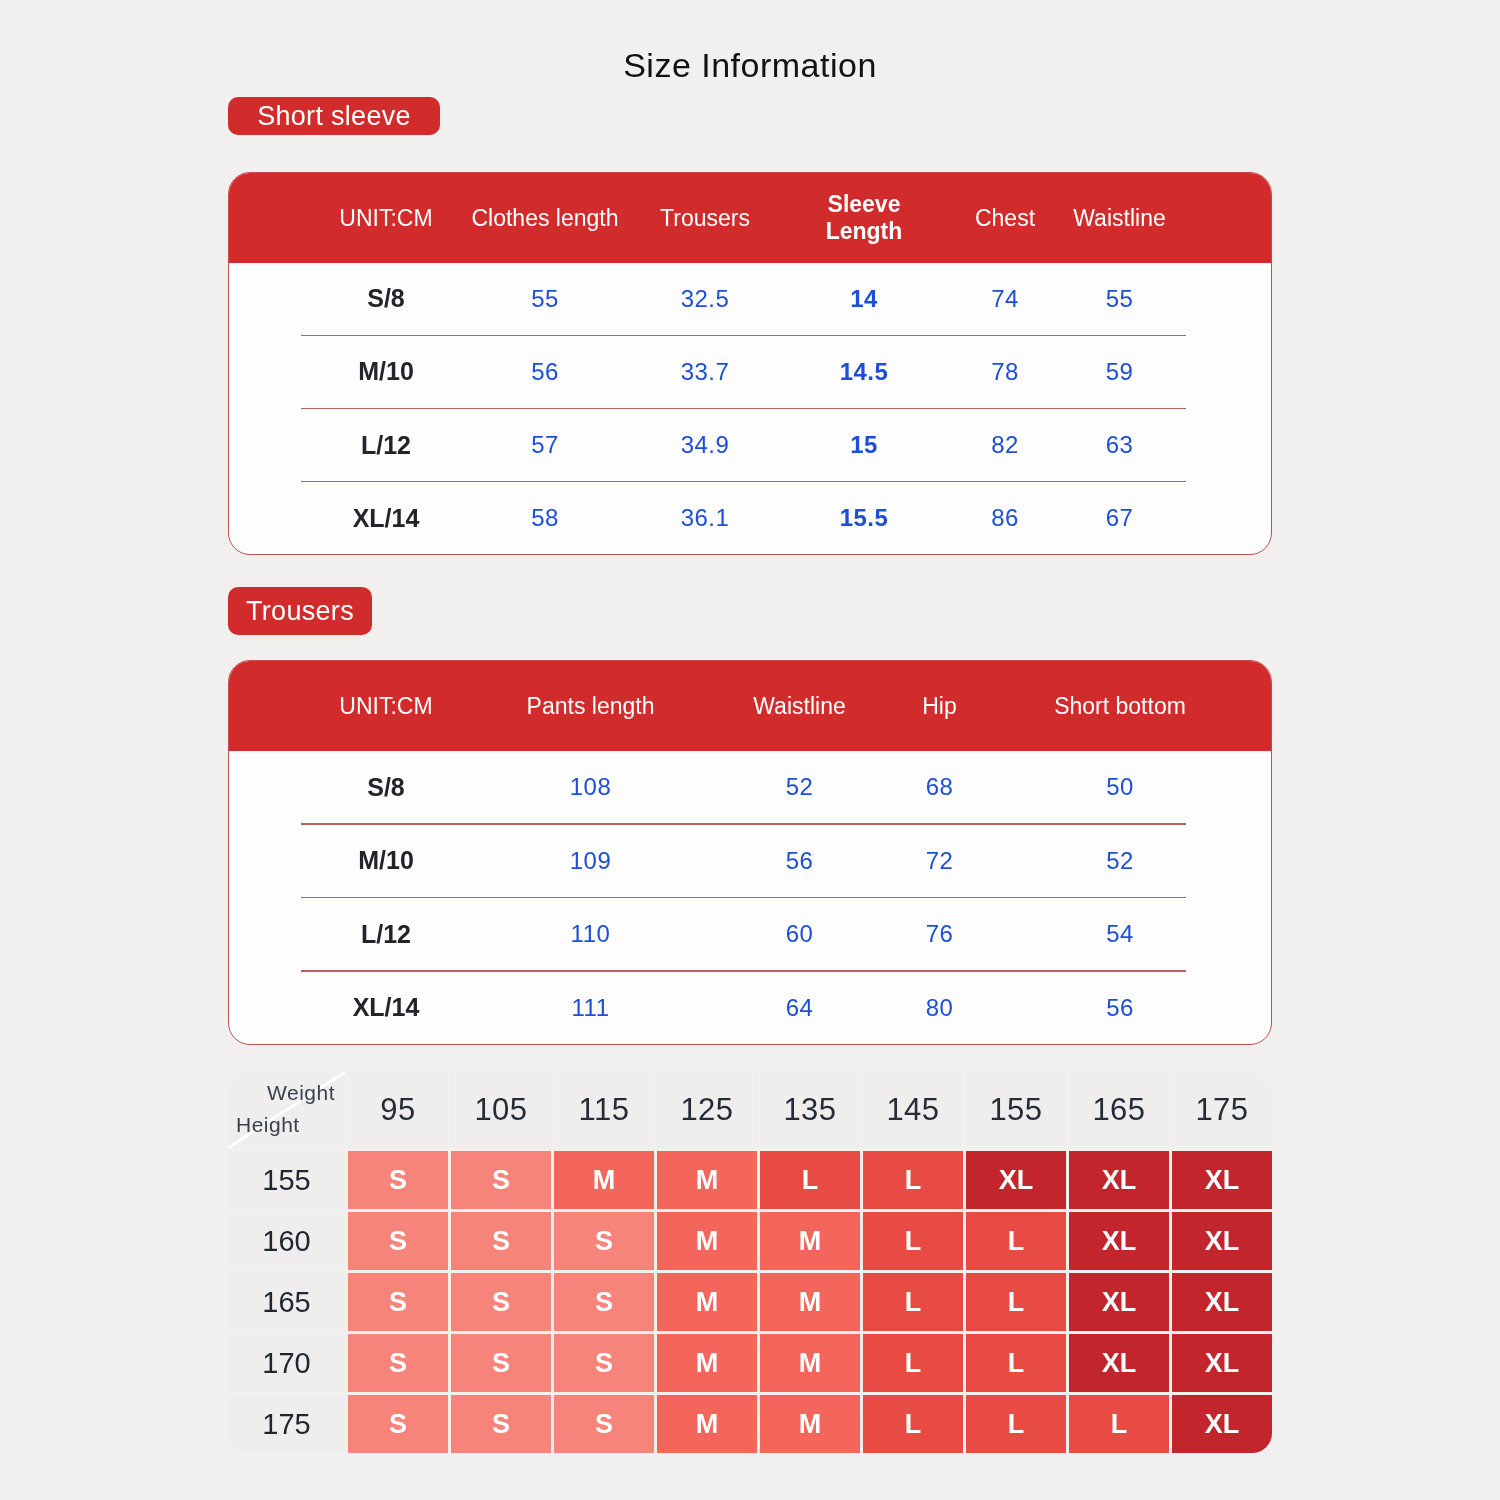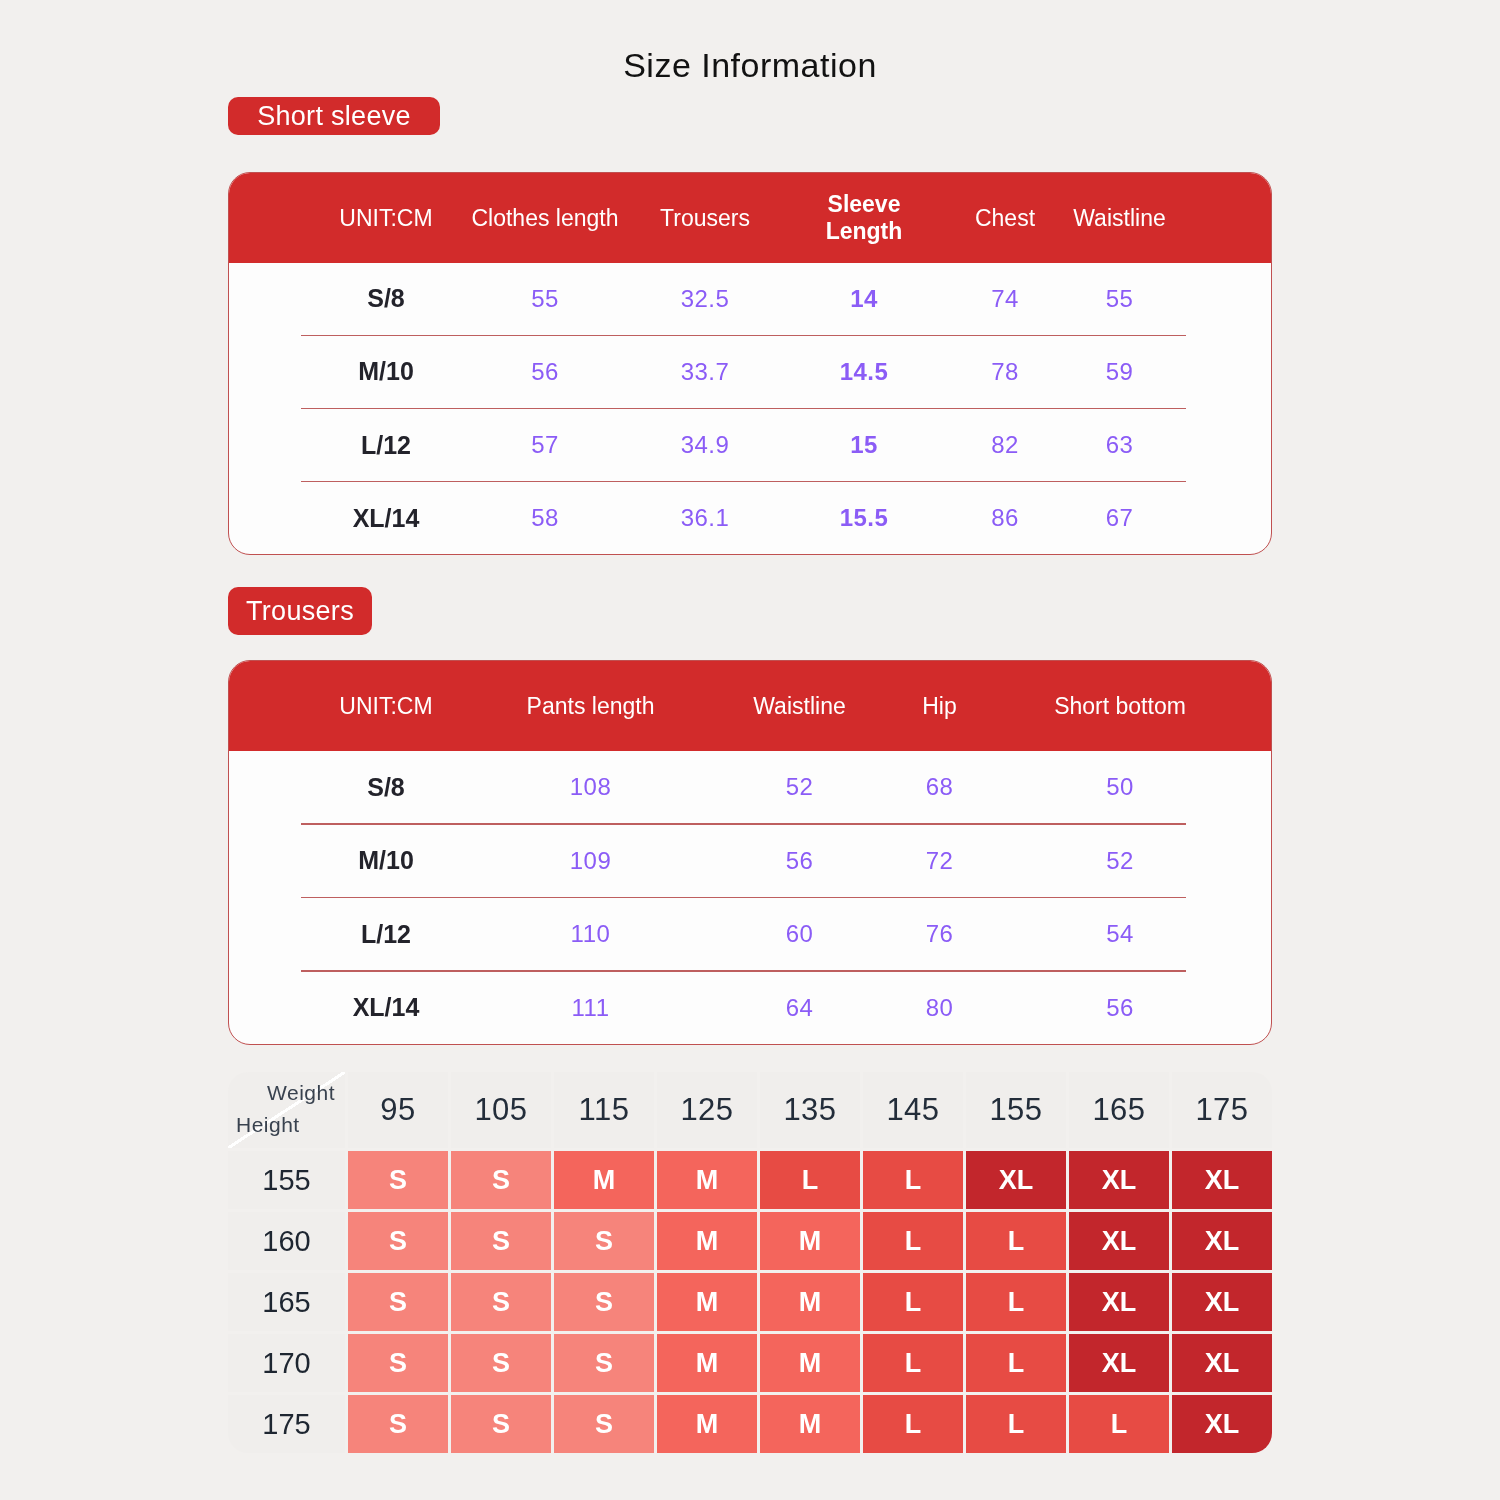--- a/index.html
+++ b/index.html
@@ -20,21 +20,21 @@
           display:flex; flex-direction:column; }
   #card-short { top:172px; height:383px; }
   #card-trousers { top:660px; height:385px; }
 
   .card-header { background:#D22B2B; height:90px; flex:none; display:grid;
                  align-items:center; color:#FFFFFF; font-size:23px; }
   .card-header > div { text-align:center; }
   .card-body { flex:1; display:flex; flex-direction:column; }
   .trow { flex:1; display:grid; align-items:center; }
   .trow .size { font-size:25px; font-weight:700; color:#23232B; text-align:center; }
-  .trow .val  { font-size:24px; color:#8b5cf6; text-align:center; letter-spacing:.5px; }
+  .trow .val  { font-size:24px; color:#1d4ed8; text-align:center; letter-spacing:.5px; }
   .divider { height:1.5px; background:#BE5F5F; margin:0 85px 0 72px; flex:none; }
 
   .cols6 { grid-template-columns:236px 160px 160px 150px 128px 207px; }
   .cols6 > :nth-child(1){ transform:translateX(39px); }
   .cols6 > :nth-child(4){ transform:translateX(4px);font-weight:bold; }
   .cols6 > :nth-child(5){ transform:translateX(6px); }
   .cols6 > :nth-child(6){ transform:translateX(-47px); }
 
   .cols5 { grid-template-columns:258px 207px 175px 161px 240px; }
   .cols5 > :nth-child(1){ transform:translateX(28px); }

